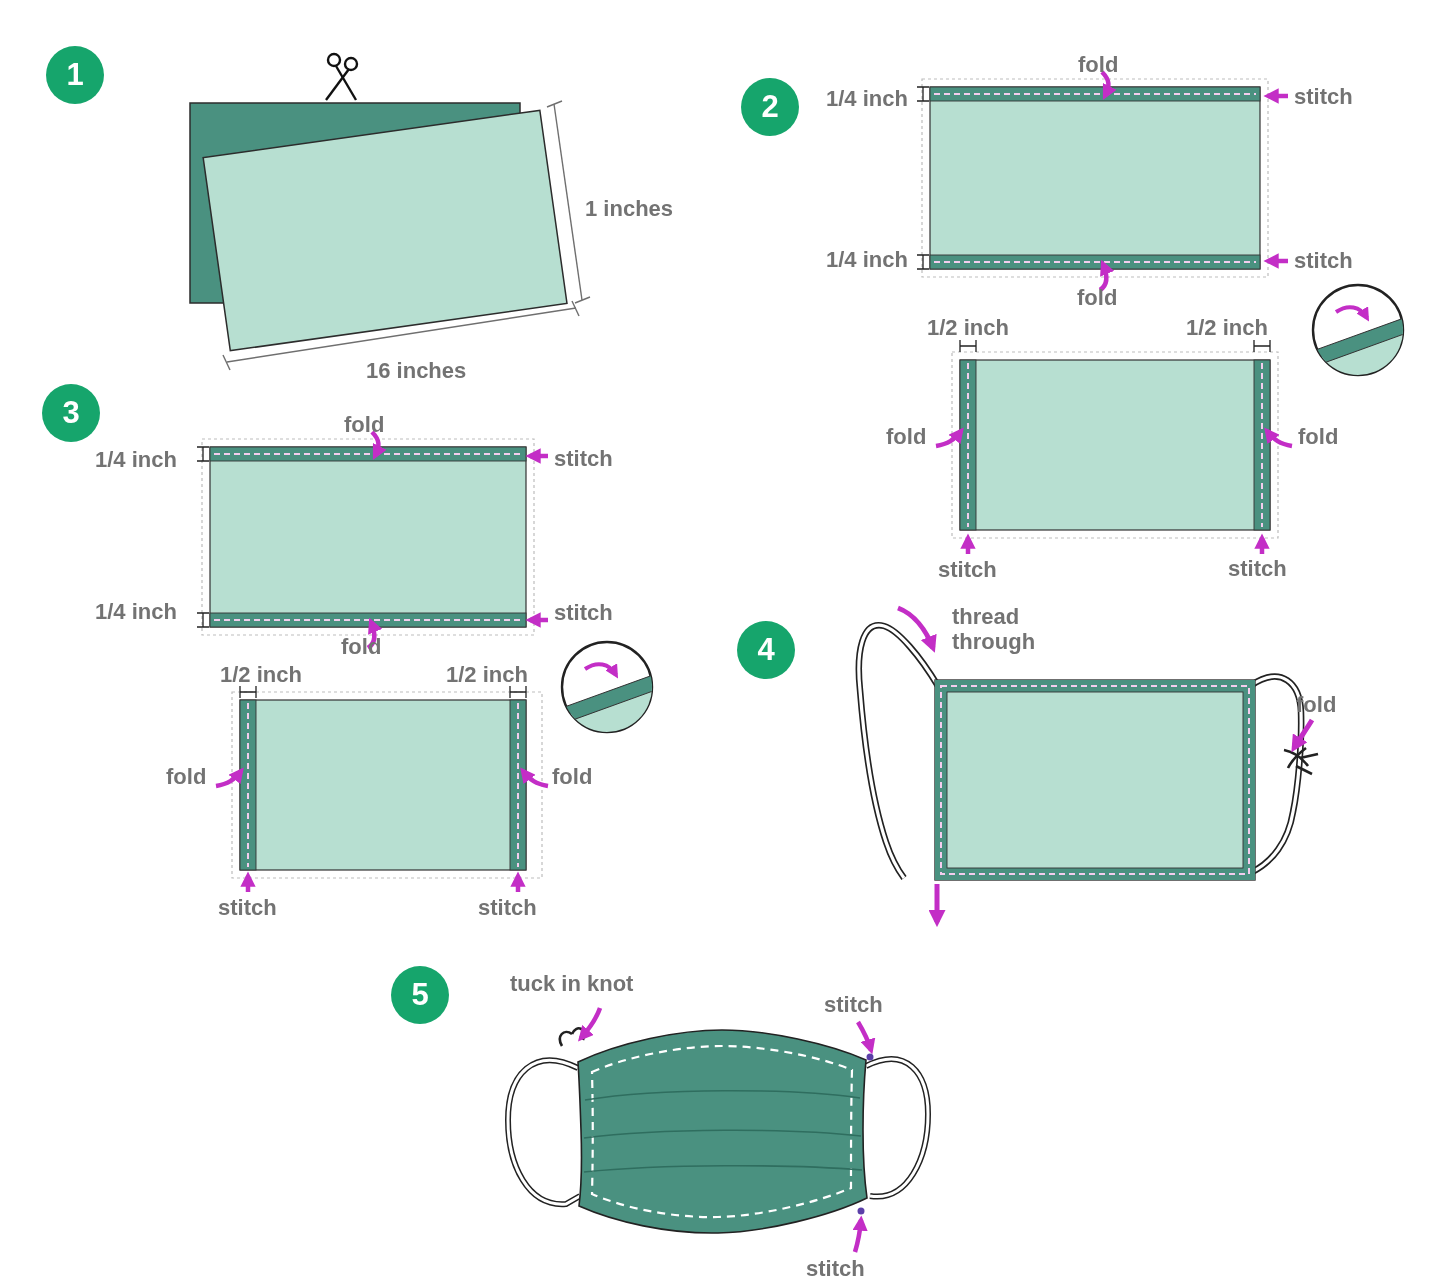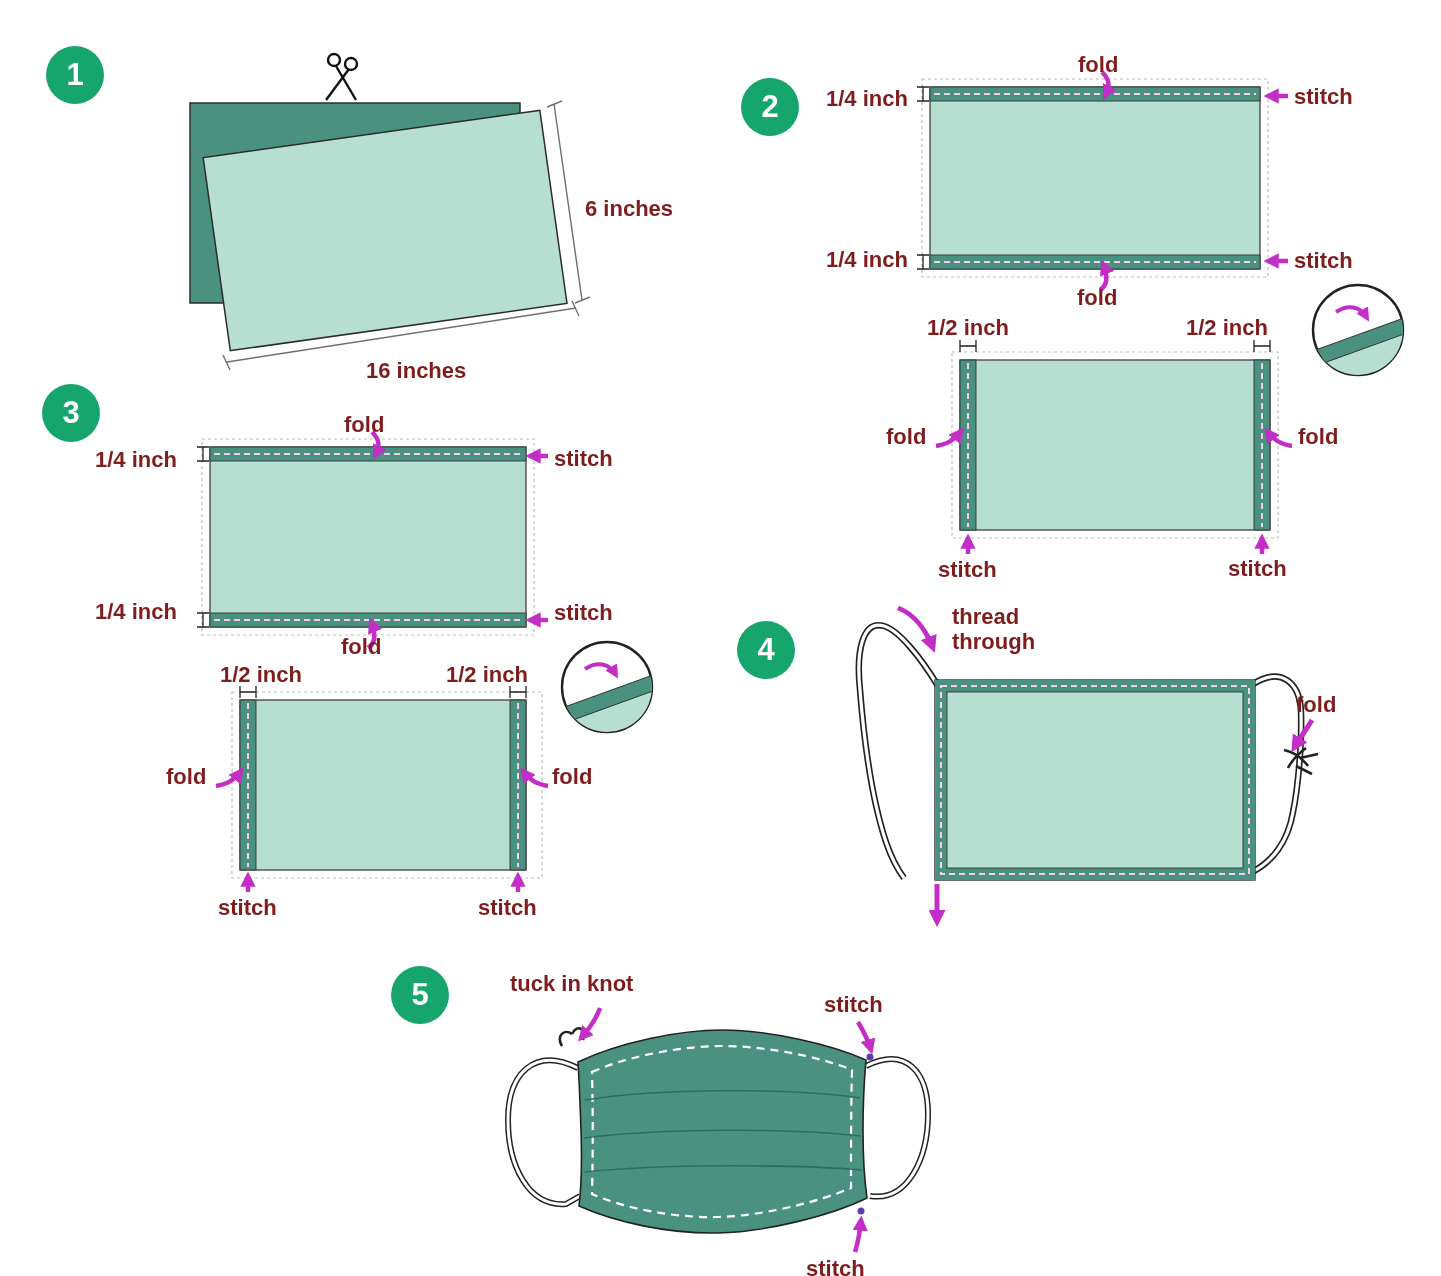--- a/index.html
+++ b/index.html
@@ -7,21 +7,21 @@
     position:relative;width:1441px;height:1276px;background:#ffffff;
     font-family:"Liberation Sans",sans-serif;overflow:hidden;
   }
   .art{position:absolute;left:0;top:0;}
   .badge{
     position:absolute;width:58px;height:58px;border-radius:50%;
     background:#16a56c;color:#ffffff;display:flex;align-items:center;justify-content:center;
     font-size:31px;font-weight:700;
   }
   .lbl{
-    position:absolute;font-weight:700;font-size:22px;color:#7f1d1d;
+    position:absolute;font-weight:700;font-size:22px;color:#737373;
     white-space:nowrap;line-height:1.15;
   }
   .lbl.wrap{white-space:normal;width:102px;}
 </style>
 </head>
 <body>
 
 <div class="canvas">
 
   <svg class="art" width="1441" height="1276" viewBox="0 0 1441 1276">
@@ -204,21 +204,21 @@
       </g>
     </g>
   </svg>
 
   <div class="badge" style="left:46px;top:46px;">1</div>
   <div class="badge" style="left:741px;top:78px;">2</div>
   <div class="badge" style="left:42px;top:384px;">3</div>
   <div class="badge" style="left:737px;top:621px;">4</div>
   <div class="badge" style="left:391px;top:966px;">5</div>
 
-  <div class="lbl" style="left:585px;top:196px;">6 inches</div>
+  <div class="lbl" style="left:585px;top:196px;">1 inches</div>
   <div class="lbl" style="left:366px;top:358px;">16 inches</div>
 
   <div class="lbl" style="left:1078px;top:52px;">fold</div>
   <div class="lbl" style="left:826px;top:86px;">1/4 inch</div>
   <div class="lbl" style="left:1294px;top:84px;">stitch</div>
   <div class="lbl" style="left:826px;top:247px;">1/4 inch</div>
   <div class="lbl" style="left:1294px;top:248px;">stitch</div>
   <div class="lbl" style="left:1077px;top:285px;">fold</div>
   <div class="lbl" style="left:927px;top:315px;">1/2 inch</div>
   <div class="lbl" style="left:1186px;top:315px;">1/2 inch</div>

